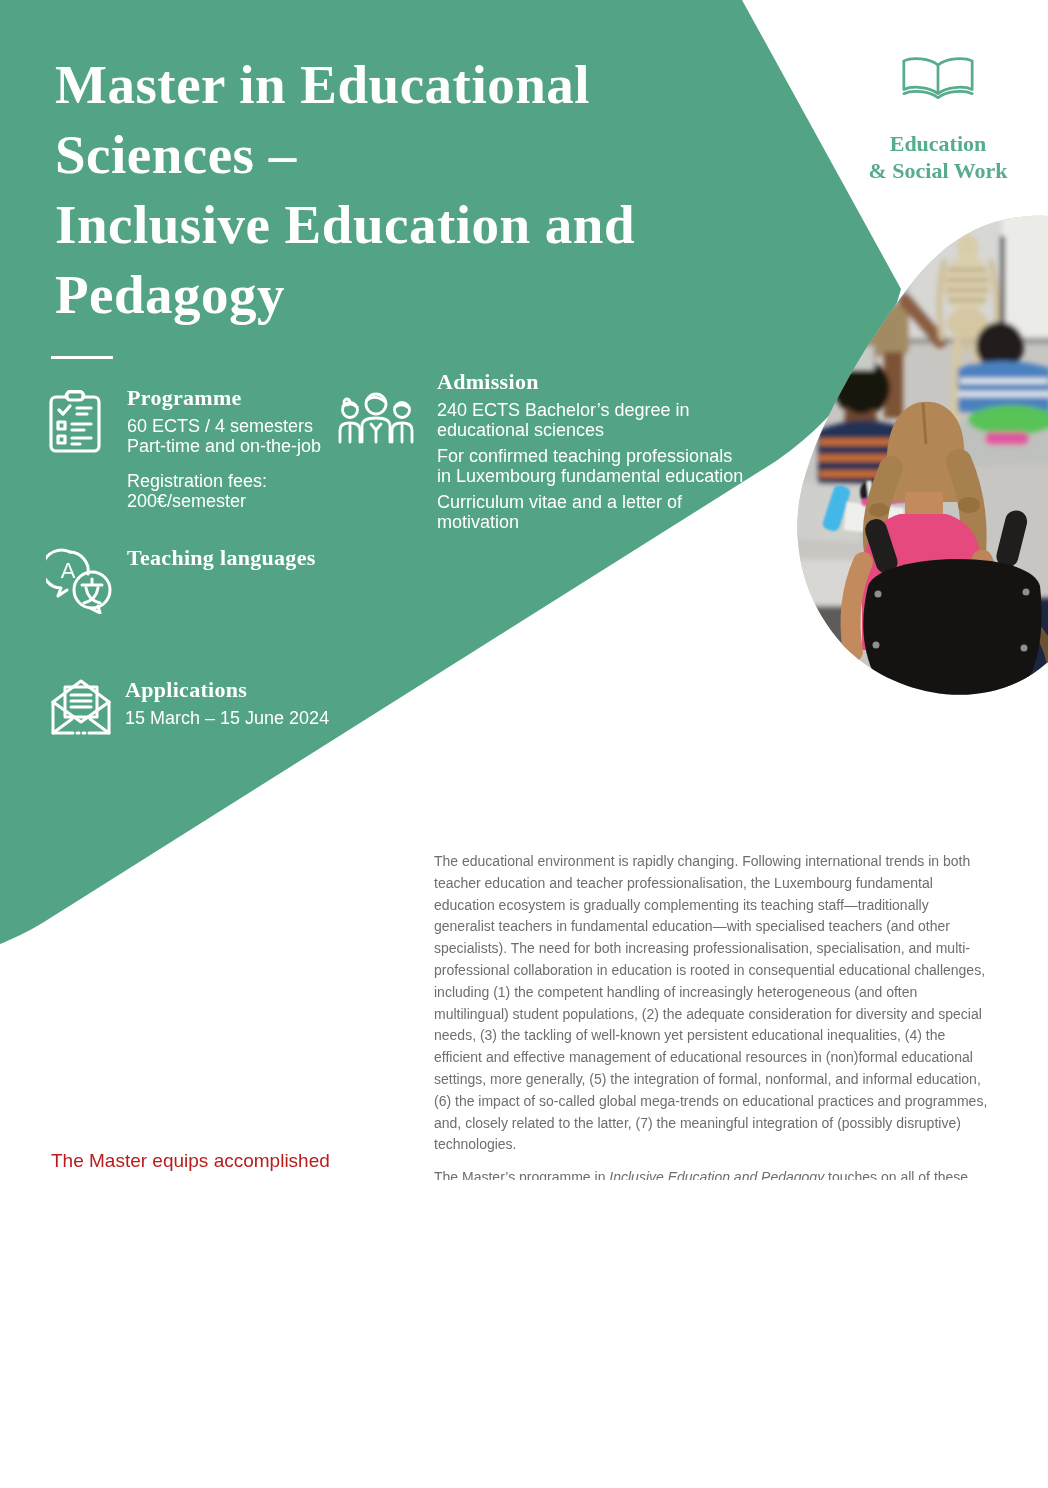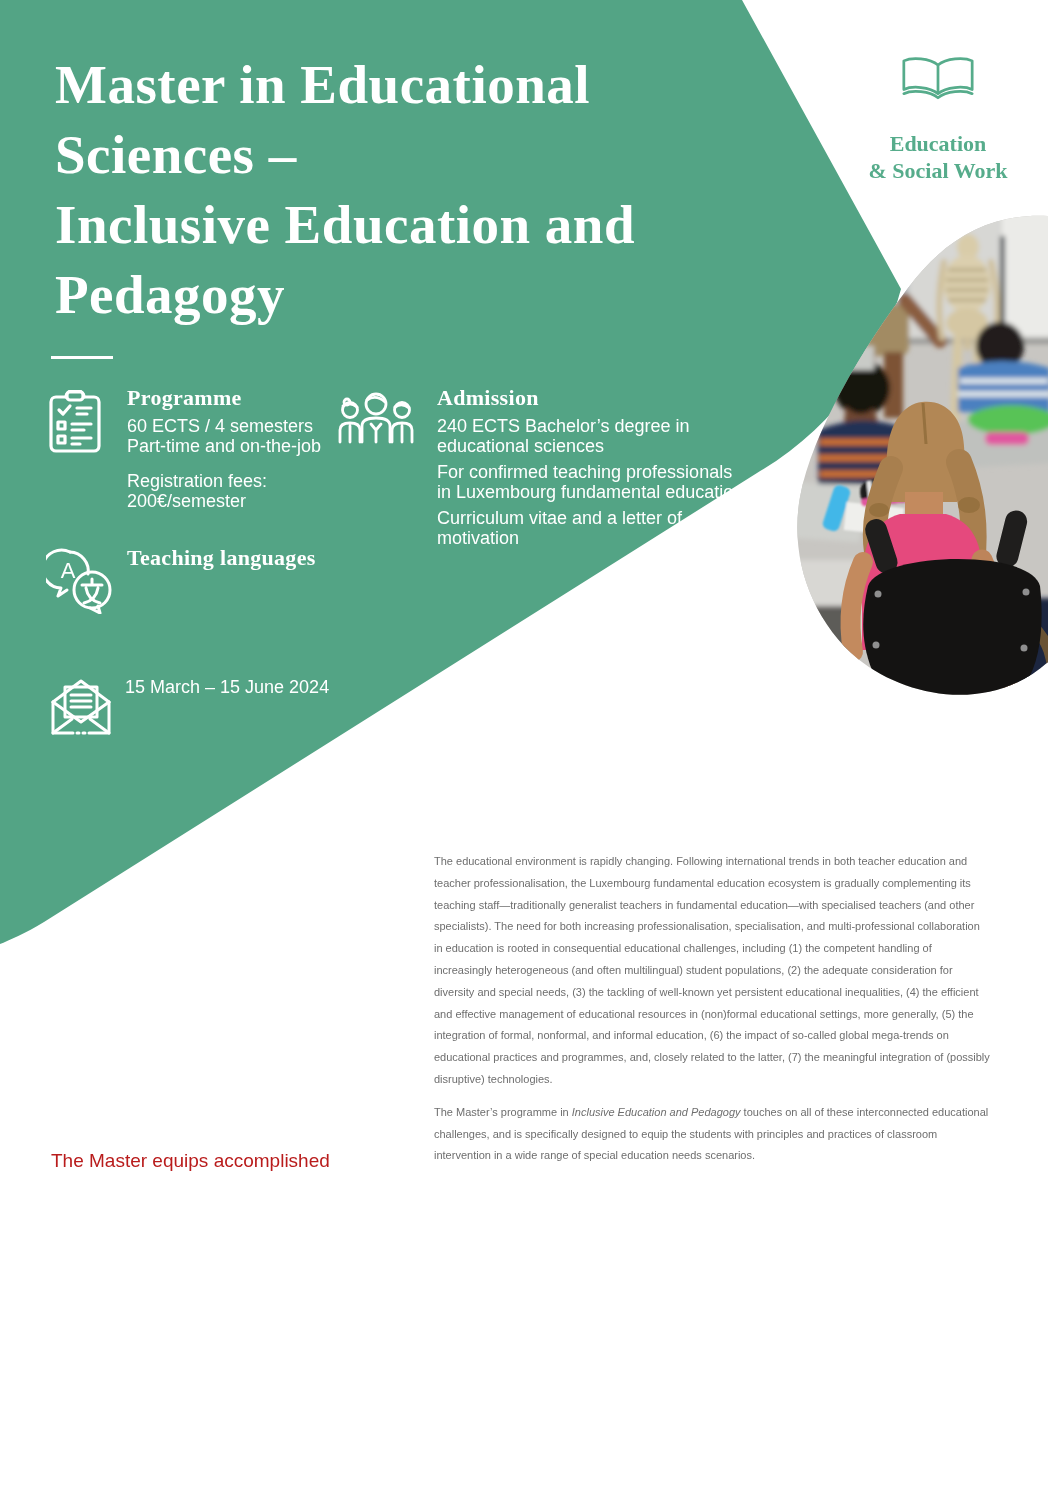--- a/index.html
+++ b/index.html
@@ -25,21 +25,21 @@
   .sec h3{margin:0 0 7px 0;font-family:"Liberation Serif","DejaVu Serif",serif;
           font-weight:bold;font-size:22px;line-height:24px;letter-spacing:.3px;}
   .sec p{margin:0 0 7px 0;font-size:18px;line-height:19.5px;font-weight:500;}
   .sec .gap{height:9px;}
 
   
   .quote{left:51px;top:1148px;width:290px;color:#b91c1c;font-size:19px;
          line-height:26.5px;font-weight:500;}
 
   
-  .bodycopy{left:434px;top:851px;width:557px;color:#6e6e6e;font-size:11px;line-height:21.8px;}
+  .bodycopy{left:434px;top:851px;width:557px;color:#6e6e6e;font-size:14px;line-height:21.8px;}
   .bodycopy p{margin:0 0 11px 0;}
   .bodycopy .it{font-style:italic;}
 
   
   .footer{left:52px;top:1384px;width:560px;height:70px;display:flex;align-items:flex-start;}
   .unilogo{margin-top:6px;}
   .fdivider{width:2px;height:58px;background:#8d8d8f;margin:0 17px 0 14px;}
   .faculty{color:#4c4c4e;font-size:11.5px;line-height:17.5px;letter-spacing:.4px;
            font-weight:500;padding-top:7px;}
   .faculty .frow{display:flex;align-items:center;gap:7px;}
@@ -203,21 +203,21 @@
       <path d="M26,50 V34 q0,-8 14,-8 q14,0 14,8 V50 M35,32 l5,6 l5,-6 M40,38 V50"></path>
       <circle cx="14" cy="18" r="7.5"></circle>
       <circle cx="11" cy="10" r="3"></circle>
       <path d="M7,14 q7,-5 14,1"></path>
       <path d="M4,50 V38 q0,-7 10,-7 q10,0 10,7 V50 M14,34 V50"></path>
       <circle cx="66" cy="18" r="7.5"></circle>
       <path d="M59,15 q7,-5 14,1"></path>
       <path d="M56,50 V38 q0,-7 10,-7 q10,0 10,7 V50 M66,34 V50"></path>
     </g>
   </svg>
-  <div class="sec" style="left:437px;top:386px;width:308px">
+  <div class="sec" style="left:437px;top:370px;width:308px">
     <h3>Admission</h3>
     <p>240 ECTS Bachelor’s degree in educational sciences</p>
     <p>For confirmed teaching professionals in Luxembourg fundamental education</p>
     <p>Curriculum vitae and a letter of motivation</p>
   </div>
 
   <svg class="icon-box" style="left:46px;top:548px" width="70" height="66" viewBox="0 0 70 66">
     <g fill="none" stroke="#ffffff" stroke-width="3" stroke-linecap="round" stroke-linejoin="round">
       <path d="M24,4 a19,19 0 1 0 -9,36 l-3,8 l9,-6"></path>
       <path d="M24,4 a19,19 0 0 1 18,22"></path>
@@ -236,20 +236,21 @@
       <path d="M3,26 L31,5 L59,26"></path>
       <rect x="15" y="11" width="32" height="30"></rect>
       <path d="M21,19 h20 M21,25 h20 M21,31 h20"></path>
       <path d="M3,26 V57 H23 M39,57 H59 V26"></path>
       <path d="M3,26 L31,46 L59,26"></path>
       <path d="M3,57 L22,43 M59,57 L40,43"></path>
       <path d="M27,57 h2 M33,57 h2"></path>
     </g>
   </svg>
   <div class="sec" style="left:125px;top:678px;width:280px">
+    <h3>Applications</h3>
     <p>15 March – 15 June 2024</p>
   </div>
 
   <div class="layer quote">The Master equips accomplished generalist teachers with principles and practices of classroom intervention in a wide range of special education needs scenarios.</div>
 
   <div class="layer bodycopy">
     <p>The educational environment is rapidly changing. Following international trends in both teacher education and teacher professionalisation, the Luxembourg fundamental education ecosystem is gradually complementing its teaching staff—traditionally generalist teachers in fundamental education—with specialised teachers (and other specialists). The need for both increasing professionalisation, specialisation, and multi-professional collaboration in education is rooted in consequential educational challenges, including (1) the competent handling of increasingly heterogeneous (and often multilingual) student populations, (2) the adequate consideration for diversity and special needs, (3) the tackling of well-known yet persistent educational inequalities, (4) the efficient and effective management of educational resources in (non)formal educational settings, more generally, (5) the integration of formal, nonformal, and informal education, (6) the impact of so-called global mega-trends on educational practices and programmes, and, closely related to the latter, (7) the meaningful integration of (possibly disruptive) technologies.</p>
     <p><span>The Master’s programme in </span><span class="it">Inclusive Education and Pedagogy</span><span> touches on all of these interconnected educational challenges, and is specifically designed to equip the students with principles and practices of classroom intervention in a wide range of special education needs scenarios.</span></p>
   </div>
 

